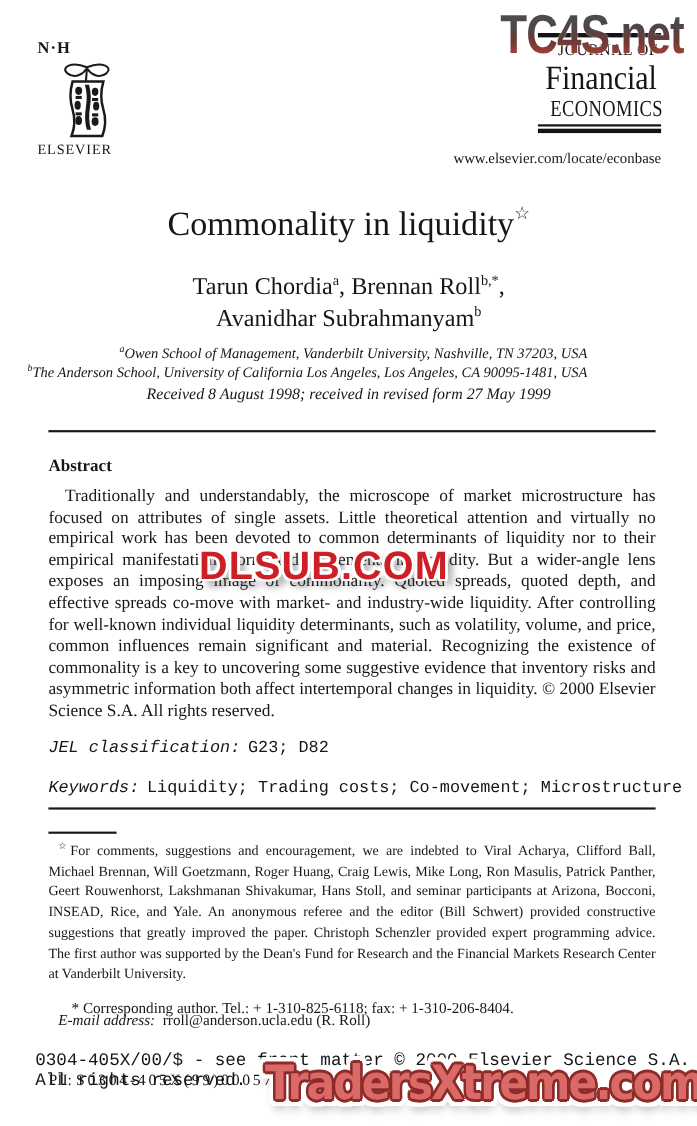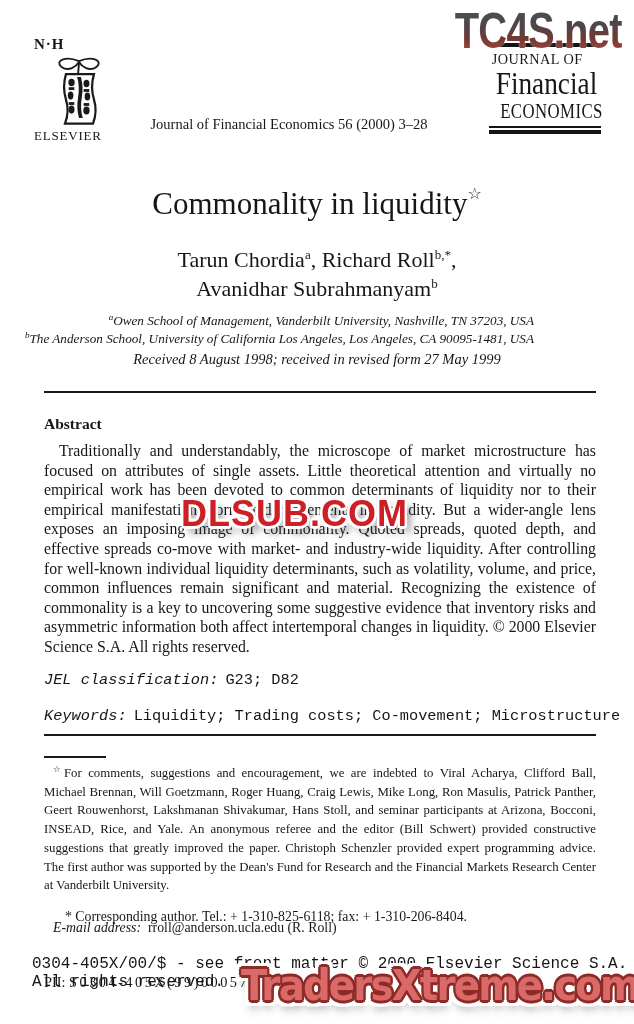--- a/index.html
+++ b/index.html
@@ -12,21 +12,21 @@
   sup{vertical-align:super; line-height:0;}
 
   
   .elsevier{left:34px; top:36px; width:90px; text-align:left;}
   .nh{font-size:15px; letter-spacing:1px; font-weight:bold; font-family:"Liberation Serif",serif;}
   .emblem{display:block; margin:1px auto 0;}
   .elsevier-word{font-size:13px; letter-spacing:.8px; margin-top:2px;}
 
   .citation{left:143px; top:116px; width:292px; text-align:center; font-size:14.5px;}
 
-  .jlogo{left:489px; top:43px; width:112px; text-align:left; line-height:1;}
+  .jlogo{left:489px; top:30px; width:112px; text-align:right; line-height:1;}
   .bar4{height:4px; background:#141414;}
   .bar1{height:1.5px; background:#141414; margin-bottom:2.5px;}
   .jl1{font-size:15px; letter-spacing:.5px; margin-top:5px; transform:scaleX(.95); transform-origin:center;}
   .jl2{font-size:31px; margin-top:1px; transform:scaleX(.88); transform-origin:center;}
   .jl3{font-size:21px; letter-spacing:.5px; margin:2px 0 4px; transform:scaleX(.8); transform-origin:center;}
 
   .website{right:33px; top:136px; font-size:13.5px;}
 
   
   .title{left:0; top:186px; width:634px; text-align:center; font-size:31px; font-weight:normal; margin:0;}
@@ -123,35 +123,35 @@
         <ellipse cx="38" cy="60" rx="3.4" ry="4.2"></ellipse>
         <rect x="19" y="35" width="6" height="3"></rect>
         <rect x="35" y="37" width="6" height="3"></rect>
         <rect x="19" y="51" width="6" height="3"></rect>
         <rect x="35" y="52" width="6" height="3"></rect>
       </g>
     </svg>
     <div class="elsevier-word">ELSEVIER</div>
   </div>
 
-  <div class="abs citation">Journal of Financial Economics 56 (2000) 3–28</div>
 
   <div class="abs jlogo">
     <div class="bar4"></div>
     <div class="jl1">JOURNAL OF</div>
     <div class="jl2">Financial</div>
     <div class="jl3">ECONOMICS</div>
     <div class="bar1"></div>
     <div class="bar4"></div>
   </div>
 
+  <div class="abs website">www.elsevier.com/locate/econbase</div>
 
   <h1 class="abs title"><span>Commonality in liquidity</span><sup class="title-star">☆</sup></h1>
 
-  <div class="abs authors1"><span>Tarun Chordia</span><sup>a</sup><span>, </span><span>Richard Roll</span><sup>b,*</sup><span>,</span></div>
+  <div class="abs authors1"><span>Tarun Chordia</span><sup>a</sup><span>, </span><span>Brennan Roll</span><sup>b,*</sup><span>,</span></div>
   <div class="abs authors2"><span>Avanidhar Subrahmanyam</span><sup>b</sup></div>
 
   <div class="abs affils">
     <div><sup>a</sup><span>Owen School of Management, Vanderbilt University, Nashville, TN 37203, USA</span></div>
     <div><sup>b</sup><span>The Anderson School, University of California Los Angeles, Los Angeles, CA 90095-1481, USA</span></div>
   </div>
 
   <div class="abs received">Received 8 August 1998; received in revised form 27 May 1999</div>
 
   <div class="abs rule rule-top"></div>

